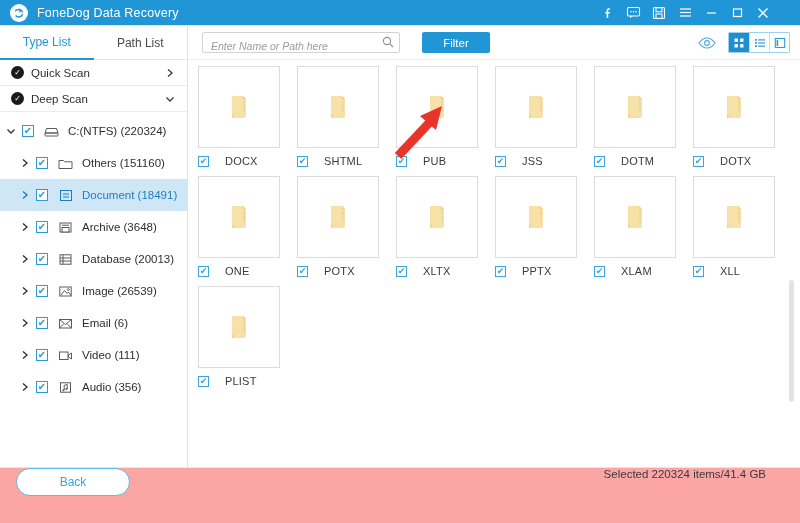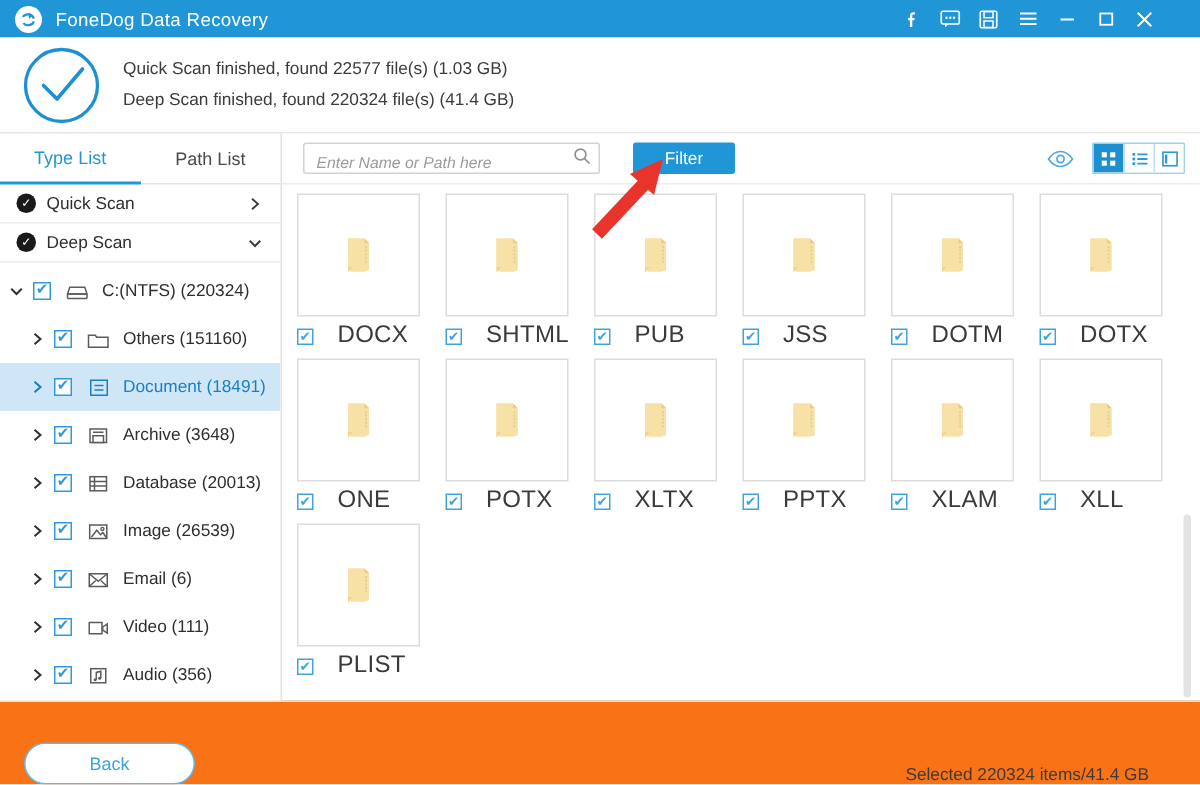--- a/index.html
+++ b/index.html
@@ -173,33 +173,33 @@
     background: #fff;
   }
   .tile-foot { display: flex; align-items: center; margin-top: 6px; height: 14px; }
   .tile-cb {
     width: 11px; height: 11px; flex: 0 0 11px;
     border: 1px solid #3fa4dd; background: #fff;
     color: #3fa4dd; font-size: 9px; line-height: 1;
     display: flex; align-items: center; justify-content: center;
     margin-right: 16px;
   }
-  .tile-label { font-size: 16px; color: #3a3a3a; letter-spacing: .2px; }
+  .tile-label { font-size: 11px; color: #3a3a3a; letter-spacing: .2px; }
   .scrollbar-track {
     position: absolute; right: 6px; top: 8px; bottom: 6px; width: 5px;
   }
   .scrollbar-thumb {
     position: absolute; right: 0; width: 5px; top: 212px; height: 122px;
     background: #e3e3e3; border-radius: 3px;
   }
 
   
   .footer {
-    flex: 0 0 56px; display: flex; align-items: flex-end;
-    border-top: 1px solid #e6e6e6; background: #f97316;
+    flex: 0 0 56px; display: flex; align-items: flex-start;
+    border-top: 1px solid #e6e6e6; background: #fca5a5;
     padding: 0 18px 0 16px;
   }
   .back-btn {
     width: 114px; height: 28px; border-radius: 14px;
     border: 1px solid #5fb8e8; background: #fff;
     color: #3aa3de; font-size: 12px; cursor: pointer;
     font-family: "Liberation Sans", sans-serif;
   }
   .foot-spacer { flex: 1 1 auto; }
   .selected-text { font-size: 11.5px; color: #3b3b3b; margin-right: 16px; white-space: nowrap; }
@@ -274,32 +274,20 @@
     <div class="tb-icon">
       <svg width="16" height="16" viewBox="0 0 16 16">
           <g stroke="#fff" stroke-width="1.3">
             <line x1="3.5" y1="3.5" x2="12.5" y2="12.5"></line>
             <line x1="12.5" y1="3.5" x2="3.5" y2="12.5"></line>
           </g>
         </svg>
     </div>
   </div>
 
-  <div class="summary">
-    <div class="check-circle">
-      <svg width="54" height="54" viewBox="0 0 54 54">
-        <circle cx="27" cy="27" r="24" fill="none" stroke="#1e8fcf" stroke-width="2.2"></circle>
-        <polyline points="15,27 24,36 41,16" fill="none" stroke="#1e8fcf" stroke-width="2.4" stroke-linecap="round" stroke-linejoin="round"></polyline>
-      </svg>
-    </div>
-    <div class="summary-lines">
-      <div class="summary-line">Quick Scan finished, found 22577 file(s) (1.03 GB)</div>
-      <div class="summary-line">Deep Scan finished, found 220324 file(s) (41.4 GB)</div>
-    </div>
-  </div>
 
   <div class="body-area">
 
     <div class="sidebar">
       <div class="tabs">
         <div class="tab active">Type List</div>
         <div class="tab">Path List</div>
       </div>
 
       <div class="scan-row">

